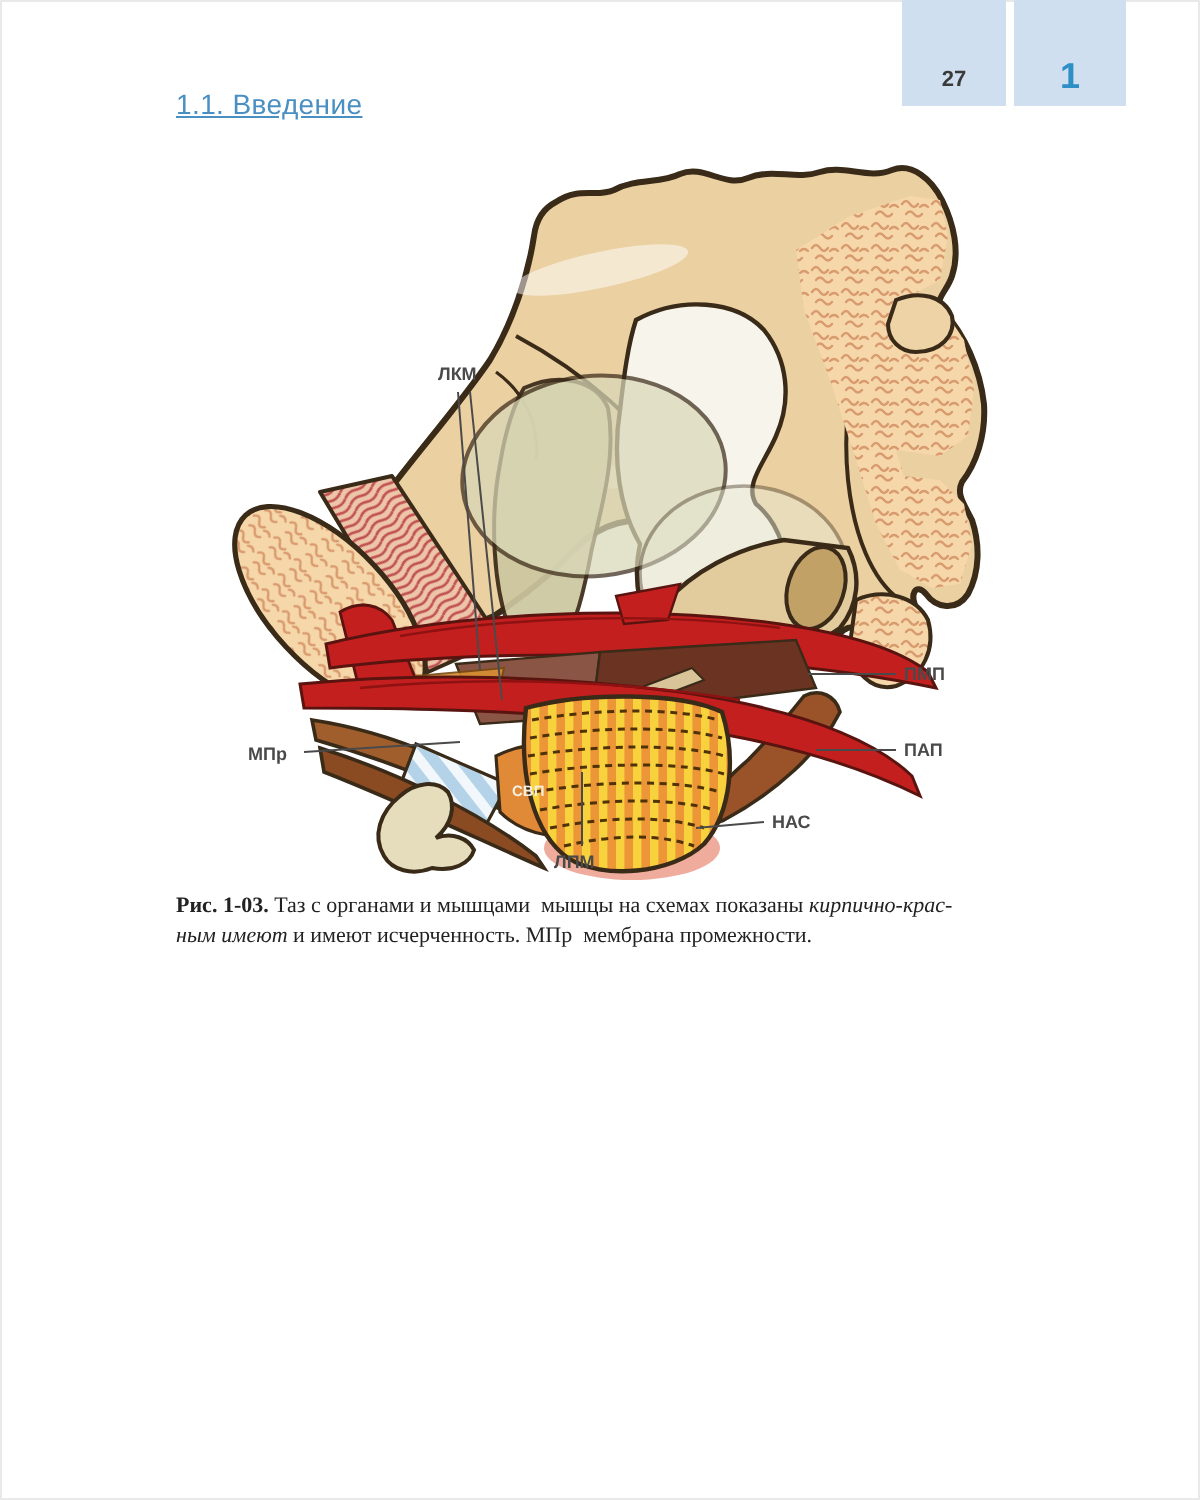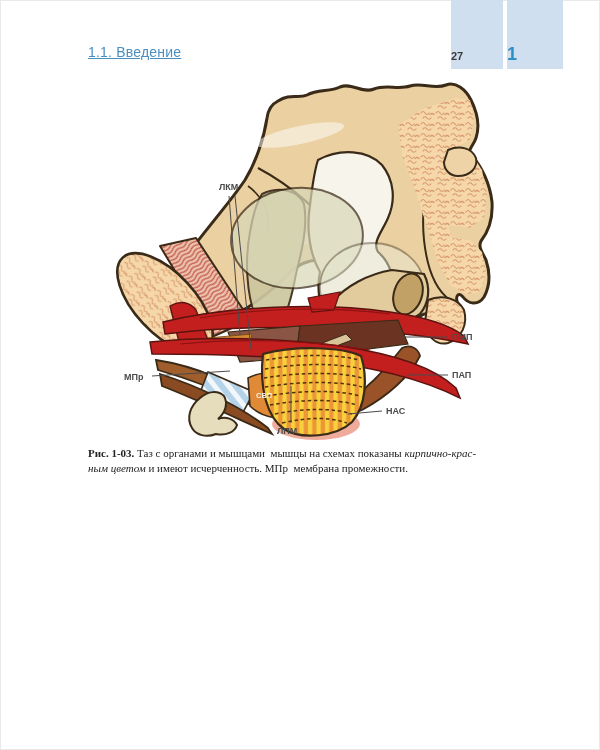--- a/index.html
+++ b/index.html
@@ -7,22 +7,22 @@
     position:relative;width:600px;height:750px;background:#ffffff;
     font-family:"Liberation Sans",sans-serif;overflow:hidden;
     box-shadow:inset 0 0 0 1px #e9e9e9;
   }
   .section-label{
     position:absolute;left:88px;top:44px;font-size:14px;color:#4a8fc2;
     letter-spacing:.2px;
     text-decoration:underline;
   }
   .hdr-box{
-    position:absolute;top:0;height:69px;background:#cfdfef;
-    display:flex;align-items:flex-end;justify-content:flex-start;
+    position:absolute;top:0;height:53px;background:#cfdfef;
+    display:flex;align-items:flex-end;justify-content:center;
   }
   .pagenum-box{left:451px;width:52px;}
   .chapter-box{left:507px;width:56px;}
   .pagenum{font-size:11px;font-weight:bold;color:#3a3a3a;padding-bottom:7px;}
   .chapternum{font-size:18px;font-weight:bold;color:#2d8fc5;padding-bottom:4px;}
   .diagram-svg{position:absolute;left:0;top:0;}
   .caption{
     position:absolute;left:88px;top:446px;width:430px;
     font-family:"Liberation Serif",serif;font-size:11px;line-height:15px;color:#222;
   }
@@ -176,17 +176,17 @@
     <text class="diag-label" x="452" y="378">ПАП</text>
     <text class="diag-label" x="386" y="414">НАС</text>
     <text class="diag-label-light" x="256" y="398">СВП</text>
     <text class="diag-label" x="277" y="434">ЛПМ</text>
   </svg>
 
   <div class="caption">
     <b>Рис. 1-03.</b>
     <span>Таз с органами и мышцами&nbsp; мышцы на схемах показаны</span>
     <i>кирпично-крас-</i><br>
-    <i>ным цветом</i>
+    <i>ным имеют</i>
     <span>и имеют исчерченность. МПр&nbsp; мембрана промежности.</span>
   </div>
 
 </div>
 
 </body></html>

